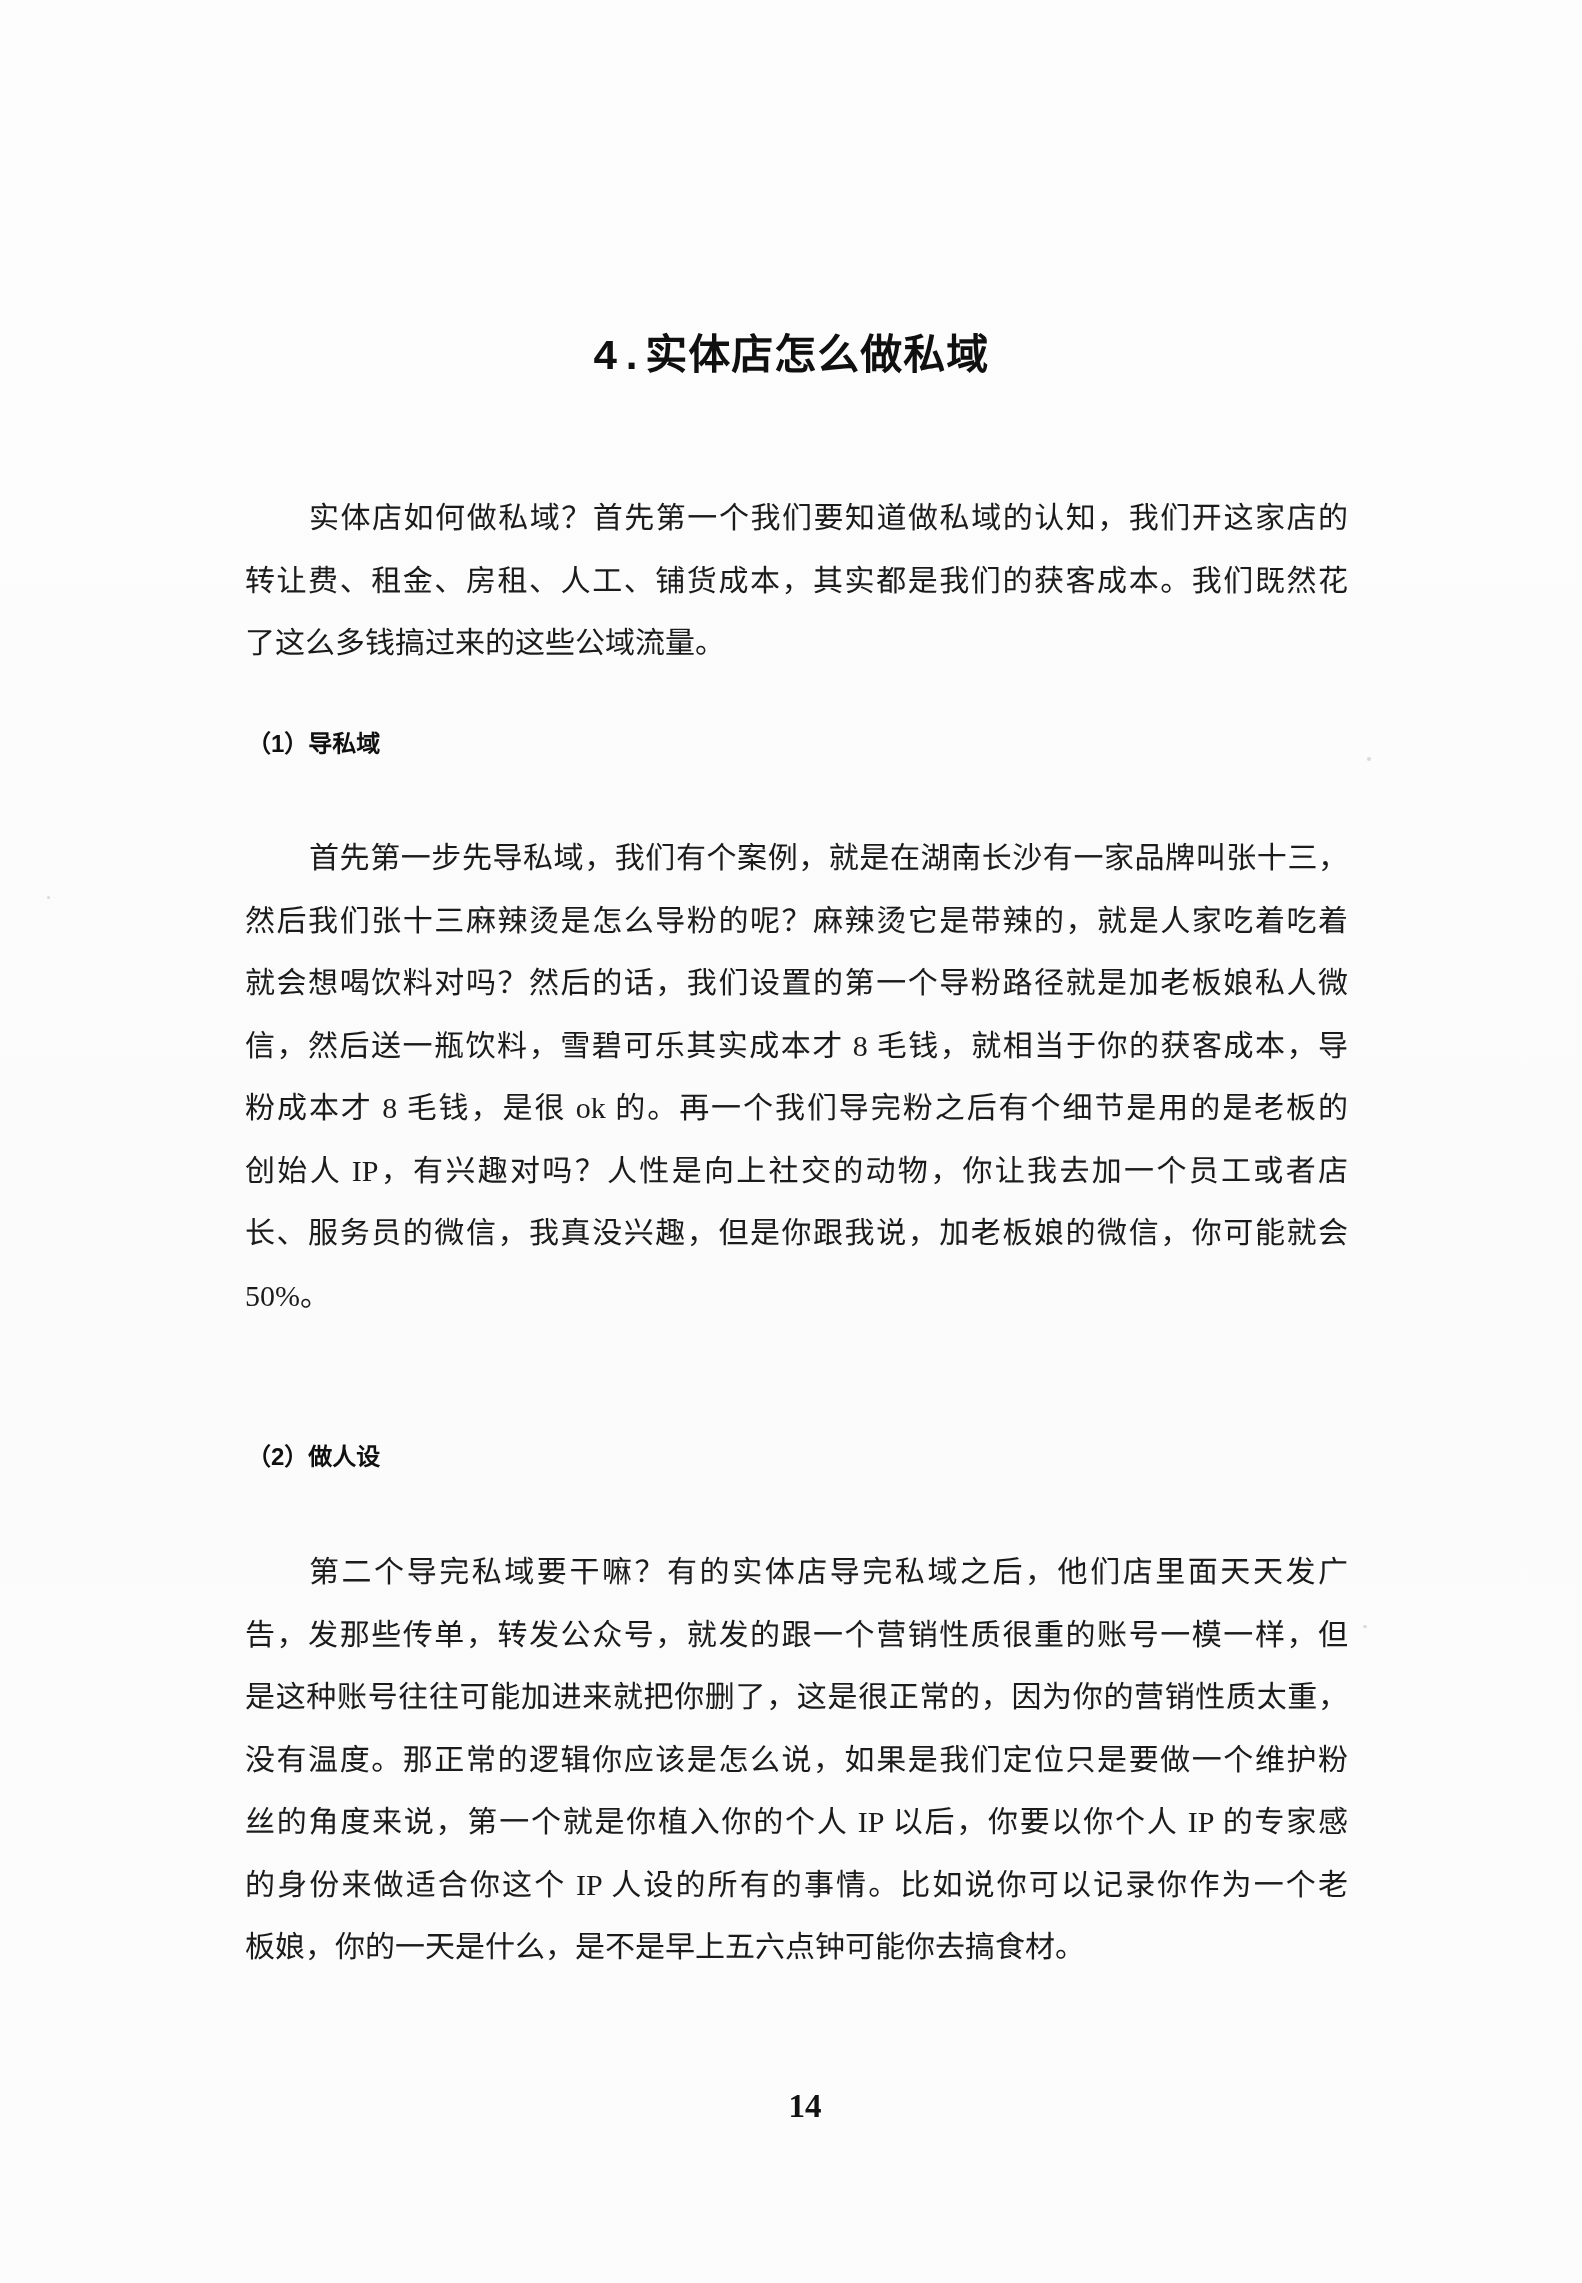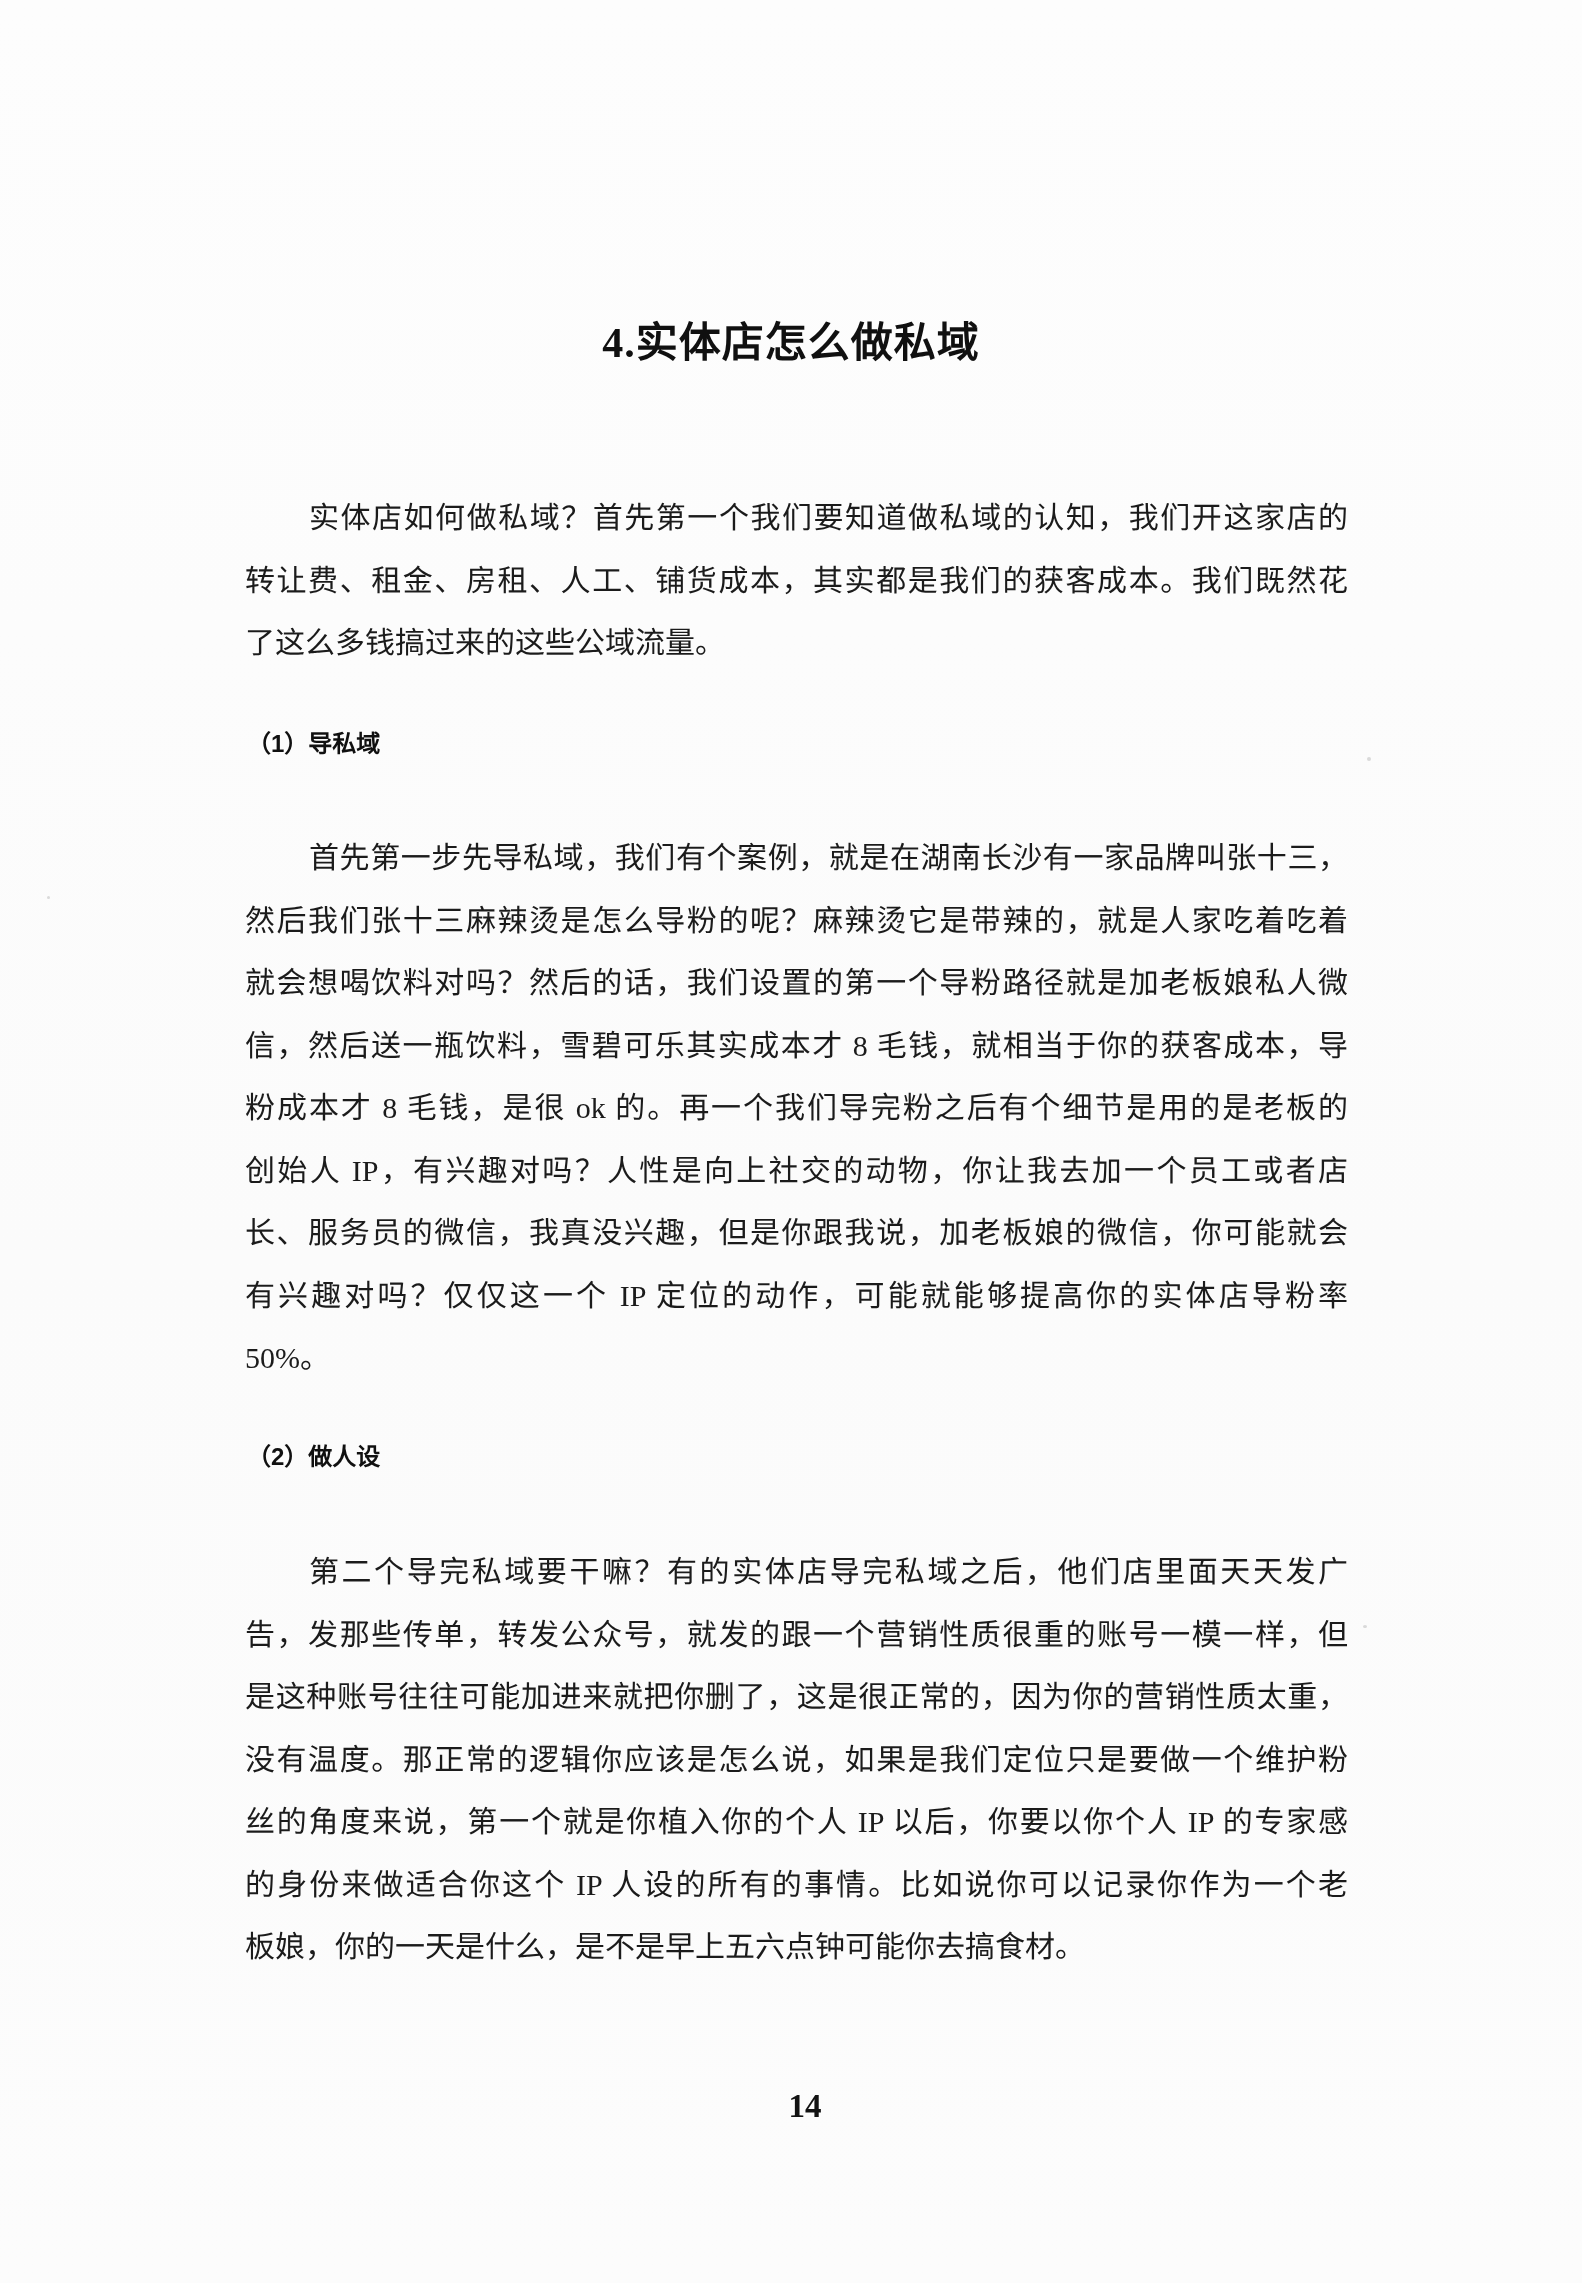--- a/index.html
+++ b/index.html
@@ -15,25 +15,25 @@
     font-family: "Liberation Serif", "DejaVu Serif", serif;
     overflow: hidden;
   }
   .page {
     position: absolute;
     inset: 0;
     background: linear-gradient(180deg, #fdfdfd 0%, #fbfbfb 55%, #fcfcfc 100%);
   }
   .doc-title {
     position: absolute;
-    top: 308px;
+    top: 320px;
     left: 0;
     width: 100%;
     text-align: center;
-    font-family: Liberation Serif, serif;
+    font-family: Liberation Mono, monospace;
     font-weight: bold;
     font-size: 42px;
     letter-spacing: 1px;
     color: #101010;
   }
   .section-heading {
     position: absolute;
     left: 247px;
     font-family: "Liberation Sans", "DejaVu Sans", sans-serif;
     font-weight: bold;
@@ -104,21 +104,20 @@
   <div class="section-heading heading-1">（1）导私域</div>
 
   <div class="para para-s1">
     <div class="line indent">首先第一步先导私域，我们有个案例，就是在湖南长沙有一家品牌叫张十三，</div>
     <div class="line">然后我们张十三麻辣烫是怎么导粉的呢？麻辣烫它是带辣的，就是人家吃着吃着</div>
     <div class="line">就会想喝饮料对吗？然后的话，我们设置的第一个导粉路径就是加老板娘私人微</div>
     <div class="line">信，然后送一瓶饮料，雪碧可乐其实成本才 8 毛钱，就相当于你的获客成本，导</div>
     <div class="line">粉成本才 8 毛钱，是很 ok 的。再一个我们导完粉之后有个细节是用的是老板的</div>
     <div class="line">创始人 IP，有兴趣对吗？人性是向上社交的动物，你让我去加一个员工或者店</div>
     <div class="line">长、服务员的微信，我真没兴趣，但是你跟我说，加老板娘的微信，你可能就会</div>
-    <div class="line">有兴趣对吗？仅仅这一个 IP 定位的动作，可能就能够提高你的实体店导粉率</div>
     <div class="line end">50%。</div>
   </div>
 
   <div class="section-heading heading-2">（2）做人设</div>
 
   <div class="para para-s2">
     <div class="line indent">第二个导完私域要干嘛？有的实体店导完私域之后，他们店里面天天发广</div>
     <div class="line">告，发那些传单，转发公众号，就发的跟一个营销性质很重的账号一模一样，但</div>
     <div class="line">是这种账号往往可能加进来就把你删了，这是很正常的，因为你的营销性质太重，</div>
     <div class="line">没有温度。那正常的逻辑你应该是怎么说，如果是我们定位只是要做一个维护粉</div>

